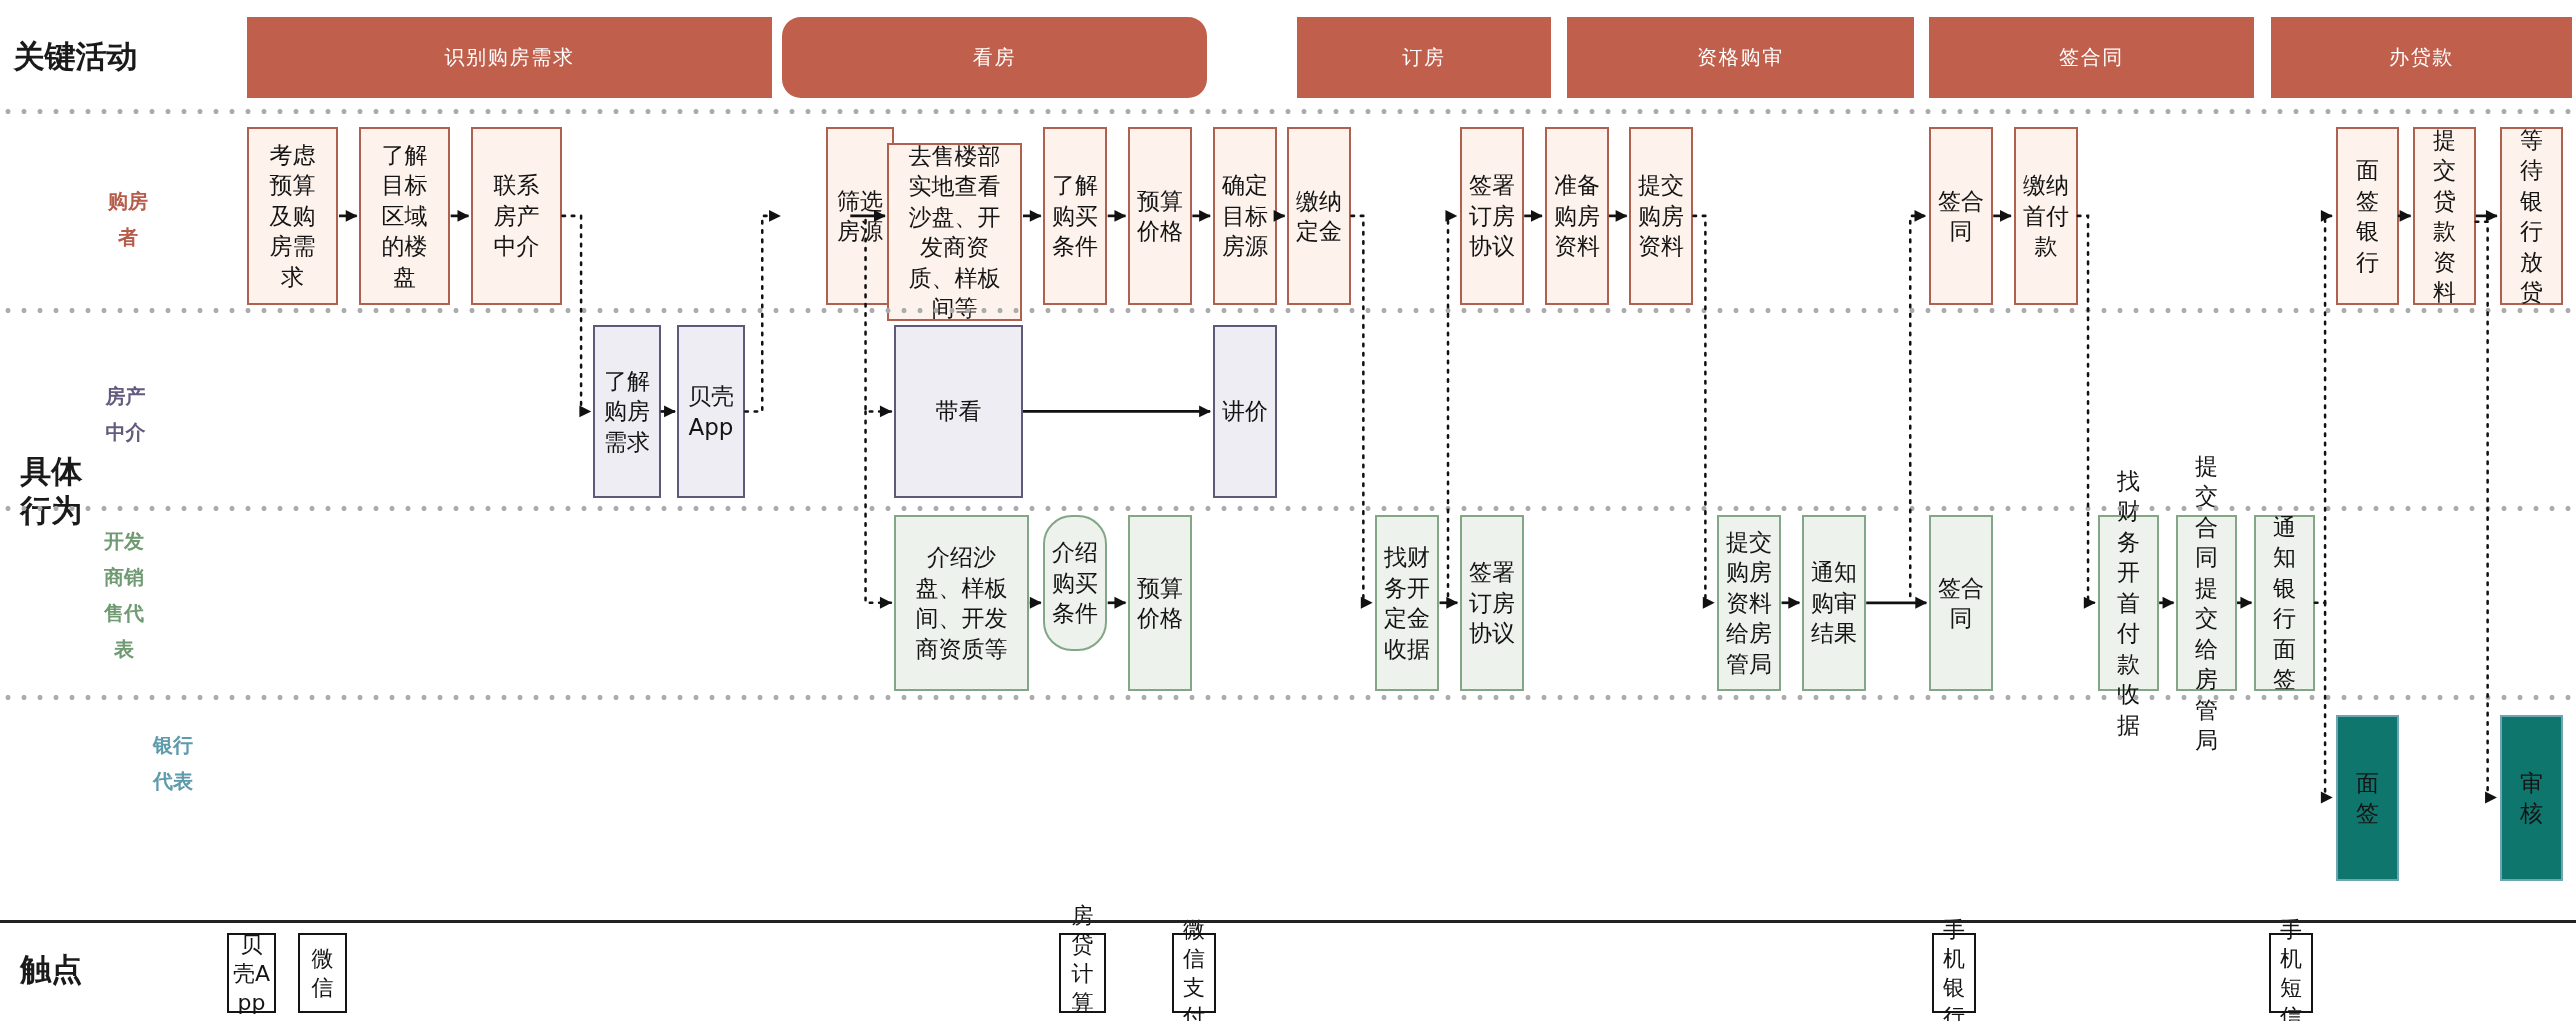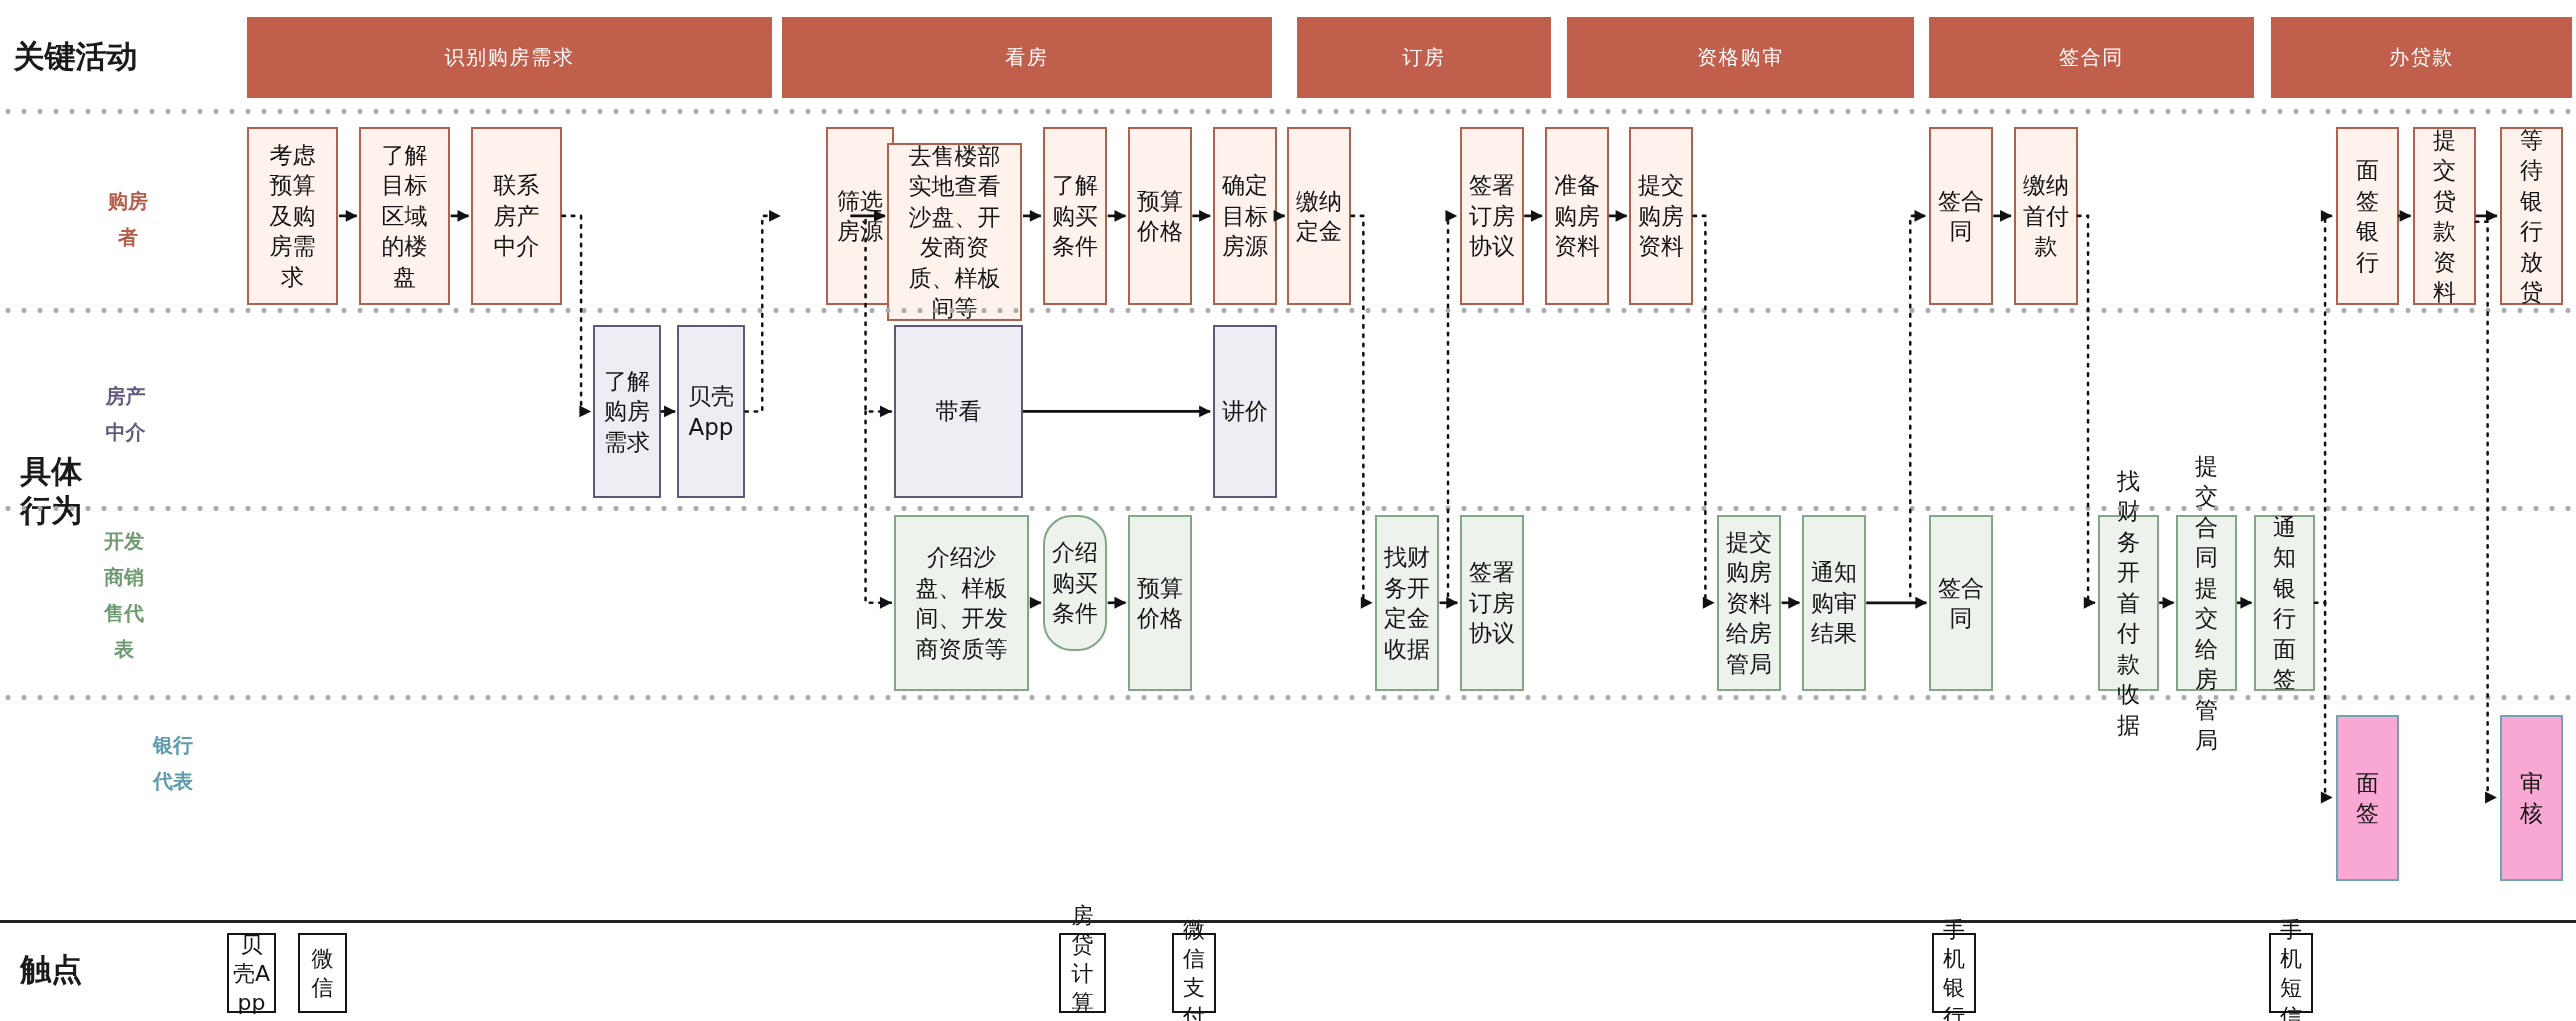--- a/index.html
+++ b/index.html
@@ -8,42 +8,42 @@
   .rowlabel{position:absolute;font-weight:bold;color:#1a1a1a;font-size:31px;line-height:39px;white-space:pre-line;}
   .lanelabel{position:absolute;font-weight:bold;font-size:20px;line-height:36px;white-space:pre-line;text-align:center;}
   .phase{position:absolute;top:17px;height:81px;background:#c05f4c;color:#ffffff;
          display:flex;align-items:center;justify-content:center;font-size:20px;letter-spacing:1.7px;}
   .node{position:absolute;display:flex;align-items:center;justify-content:center;text-align:center;
         font-size:23px;line-height:30.5px;color:#141414;box-sizing:border-box;padding:5.1px 6.8px;
         word-break:break-all;}
   .node.buyer{background:#fdf2ec;border:2.5px solid #b0604e;}
   .node.agent{background:#eeedf3;border:2.5px solid #5f5878;}
   .node.dev{background:#edf2ed;border:2.5px solid #83a786;}
-  .node.bank{background:#f9a8d4;border:2.5px solid #6ea5b2;}
+  .node.bank{background:#0f766e;border:2.5px solid #6ea5b2;}
   .node.touch{background:#ffffff;border:2.5px solid #141414;font-size:22px;line-height:29px;padding:3.4px 2.5px;}
   .dotsep{position:absolute;left:0;width:2576px;height:6.8px;
           background-image:radial-gradient(circle,#ababab 2.2px,transparent 2.8px);
           background-size:16px 6.8px;background-repeat:repeat-x;}
   .solidsep{position:absolute;left:0;width:2576px;height:2.5px;background:#222222;}
   #wires{position:absolute;left:0;top:0;pointer-events:none;}
   .wire-s{fill:none;stroke:#111111;stroke-width:3.2px;}
   .wire-d{fill:none;stroke:#111111;stroke-width:3px;stroke-dasharray:3 8;stroke-linecap:round;}
 </style>
 </head>
 <body>
 
 <div id="stage">
   <div class="rowlabel" style="left:13.5px;top:37px;">关键活动</div>
   <div class="rowlabel" style="left:20.3px;top:452px;">具体
 行为</div>
   <div class="rowlabel" style="left:20.3px;top:950px;">触点</div>
 
   <div id="phase-row">
       <div class="phase" style="left: 247px; width: 525px;">识别购房需求</div>
-      <div class="phase" style="left: 782px; width: 490px;">看房</div>
+      <div class="phase" style="left: 782px; width: 425px; border-radius: 19px;">看房</div>
       <div class="phase" style="left: 1297px; width: 254px;">订房</div>
       <div class="phase" style="left: 1567px; width: 347px;">资格购审</div>
       <div class="phase" style="left: 1929px; width: 325px;">签合同</div>
       <div class="phase" style="left: 2271px; width: 301px;">办贷款</div>
     </div>
   <div id="lane-labels">
       <div class="lanelabel" style="left: 90px; width: 76px; top: 183px; color: rgb(182, 92, 75);">购房
 者</div>
       <div class="lanelabel" style="left: 85px; width: 81px; top: 378px; color: rgb(99, 90, 125);">房产
 中介</div>

